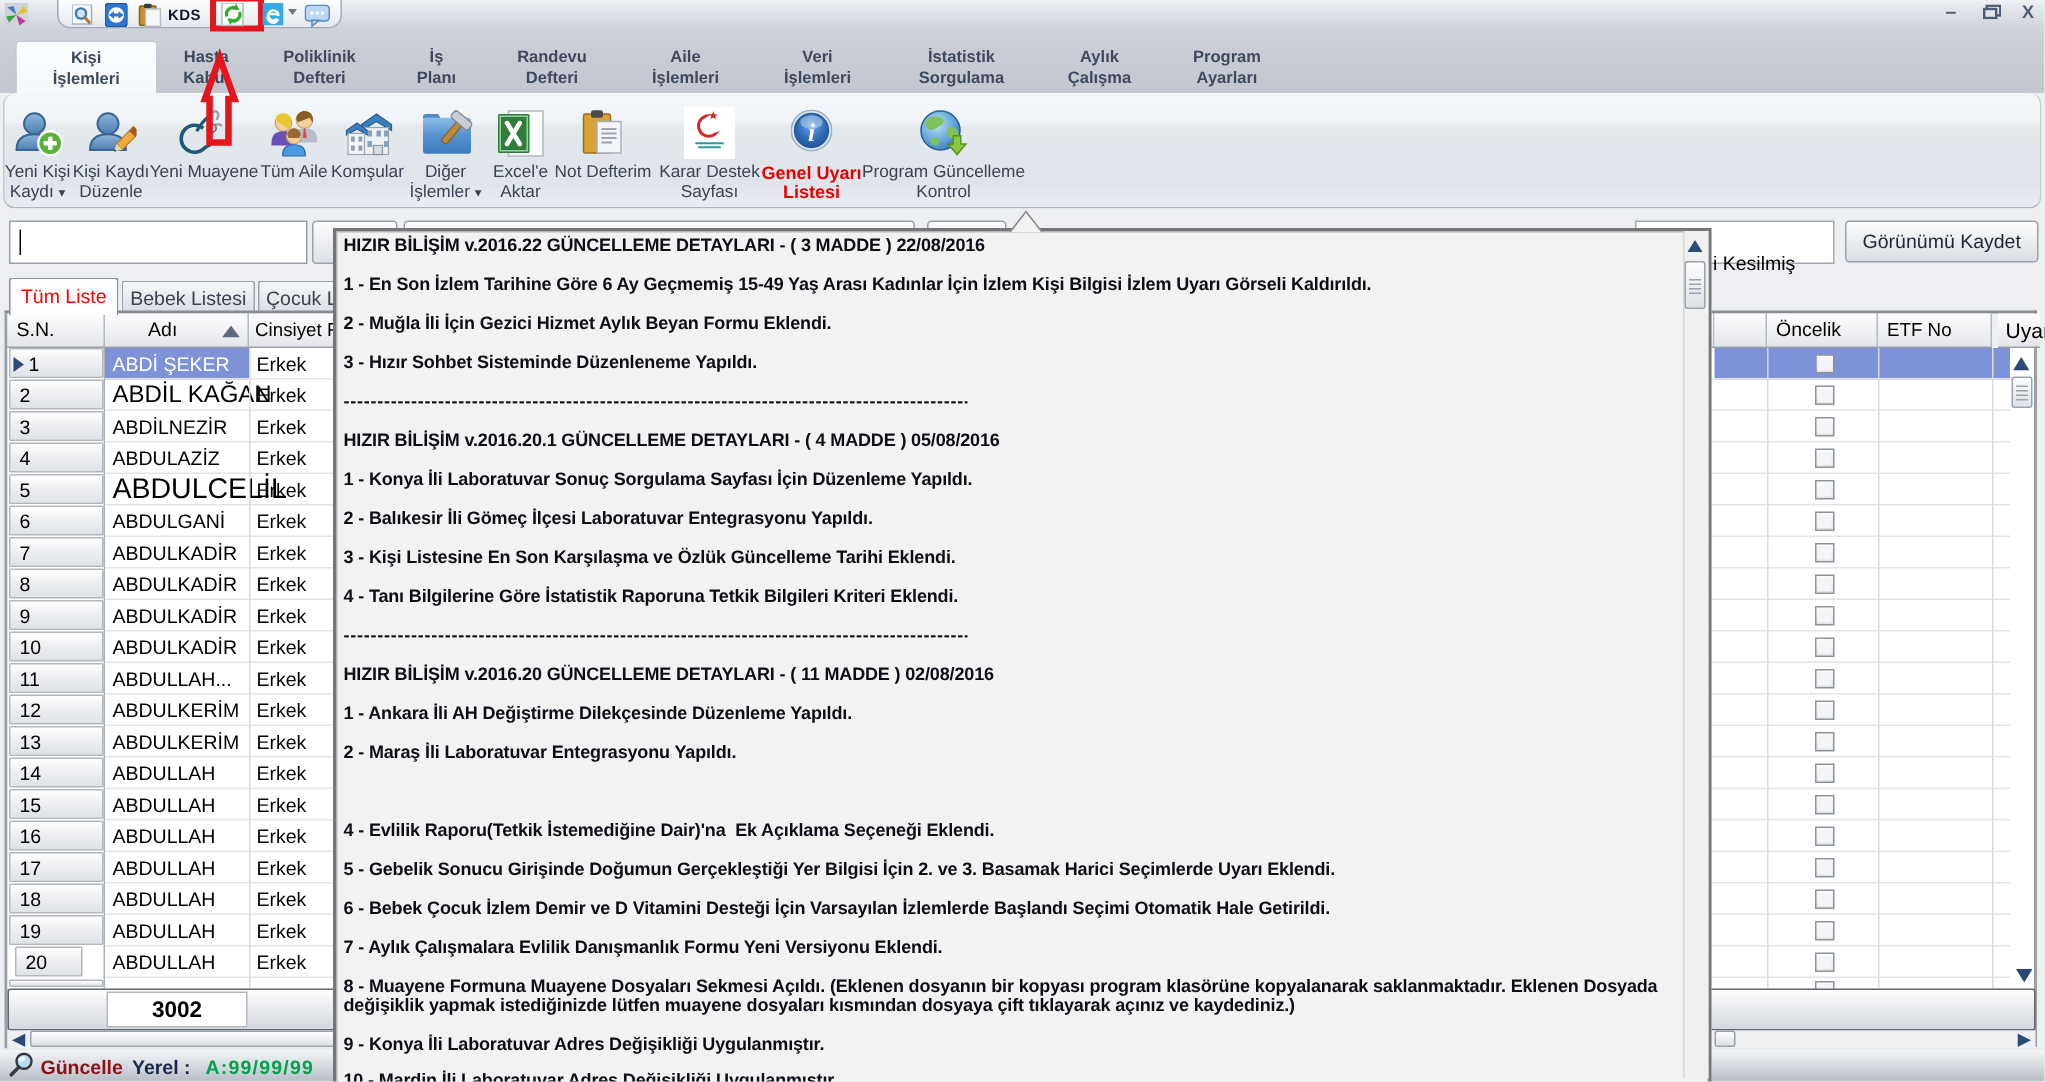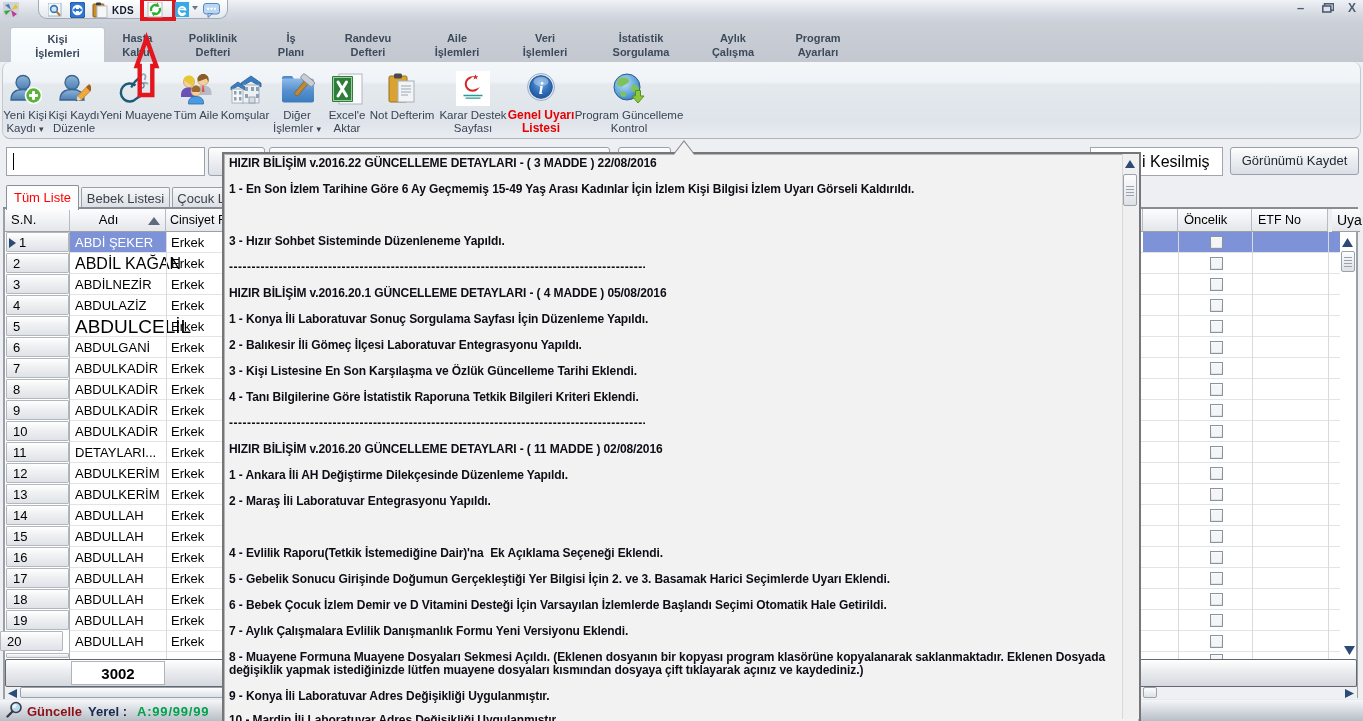--- a/index.html
+++ b/index.html
@@ -278,21 +278,21 @@
 
 <div class="abs" id="content"></div>
 
 <div class="abs" style="left:6px;top:147px;width:199px;height:29px;background:#fff;border:1px solid #9aa1aa"></div>
 <div class="abs" style="left:13px;top:153px;width:1px;height:17px;background:#000"></div>
 <div class="abs" style="left:208px;top:147px;width:57px;height:29px;background:linear-gradient(#fdfdfe,#dce0e6);border:1px solid #9aa1aa;border-radius:3px"></div>
 <div class="abs" style="left:269px;top:147px;width:341px;height:29px;background:linear-gradient(#fdfdfe,#dce0e6);border:1px solid #9aa1aa;border-radius:3px"></div>
 <div class="abs" style="left:618px;top:147px;width:53px;height:29px;background:linear-gradient(#fdfdfe,#dce0e6);border:1px solid #9aa1aa;border-radius:3px"></div>
 
 <div class="abs" style="left:1090px;top:147px;width:133px;height:29px;background:#fff;border:1px solid #a0a6ad"></div>
-<div class="abs" style="left:1142px;top:153px;font-size:16px;color:#000">i Kesilmiş</div>
+<div class="abs" style="left:1142px;top:168px;font-size:13px;color:#000">i Kesilmiş</div>
 <div class="abs" style="left:1230px;top:147px;width:129px;height:28px;background:linear-gradient(#fefefe,#eceef1 45%,#dbdfe5);border:1px solid #97a0ac;border-radius:3px;font-size:13px;color:#1f2630;text-align:center;line-height:26px">Görünümü Kaydet</div>
 
 <div class="abs ltab" style="left:6px;top:185px;width:73px;height:25px;background:#fdfdfd;border:1px solid #8a9099;border-bottom:none;border-radius:2px 2px 0 0;color:#ff0000;line-height:24px;z-index:3">Tüm Liste</div>
 <div class="abs ltab" style="left:81px;top:187px;width:89px;height:23px;background:linear-gradient(#f7f8f9,#e7e9ec 50%,#d8dbe0);border:1px solid #9aa0a8;border-bottom:none;border-radius:2px 2px 0 0;color:#39424f;line-height:22px">Bebek Listesi</div>
 <div class="abs ltab" style="left:172px;top:187px;width:88px;height:23px;background:linear-gradient(#f7f8f9,#e7e9ec 50%,#d8dbe0);border:1px solid #9aa0a8;border-bottom:none;border-radius:2px 2px 0 0;color:#39424f;line-height:22px">Çocuk Listesi</div>
 
 <div class="abs" style="left:3px;top:209px;width:2px;height:490px;background:#9aa0a8"></div>
 <div class="abs" style="left:1356px;top:207px;width:2px;height:491px;background:#9aa0a8"></div>
 <div class="abs" style="left:3px;top:207px;width:1355px;height:2px;background:#878d96"></div>
 
@@ -354,21 +354,21 @@
 <div class="abs" style="left:75px;top:400px;font-size:13px;color:#000;line-height:21px">ABDULKADİR</div>
 <div class="abs" style="left:171px;top:400px;font-size:13px;color:#000;line-height:21px">Erkek</div>
 <div class="abs" style="left:70px;top:420px;width:1270px;height:1px;background:#e2e4e8"></div>
 <div class="cbx" style="left:1210px;top:404px"></div>
 <div class="sncell" style="left:6px;top:421px;width:63px;height:20px">10</div>
 <div class="abs" style="left:75px;top:421px;font-size:13px;color:#000;line-height:21px">ABDULKADİR</div>
 <div class="abs" style="left:171px;top:421px;font-size:13px;color:#000;line-height:21px">Erkek</div>
 <div class="abs" style="left:70px;top:441px;width:1270px;height:1px;background:#e2e4e8"></div>
 <div class="cbx" style="left:1210px;top:425px"></div>
 <div class="sncell" style="left:6px;top:442px;width:63px;height:20px">11</div>
-<div class="abs" style="left:75px;top:442px;font-size:13px;color:#000;line-height:21px">DETAYLARI...</div>
+<div class="abs" style="left:75px;top:442px;font-size:13px;color:#000;line-height:21px">ABDULLAH...</div>
 <div class="abs" style="left:171px;top:442px;font-size:13px;color:#000;line-height:21px">Erkek</div>
 <div class="abs" style="left:70px;top:462px;width:1270px;height:1px;background:#e2e4e8"></div>
 <div class="cbx" style="left:1210px;top:446px"></div>
 <div class="sncell" style="left:6px;top:463px;width:63px;height:20px">12</div>
 <div class="abs" style="left:75px;top:463px;font-size:13px;color:#000;line-height:21px">ABDULKERİM</div>
 <div class="abs" style="left:171px;top:463px;font-size:13px;color:#000;line-height:21px">Erkek</div>
 <div class="abs" style="left:70px;top:483px;width:1270px;height:1px;background:#e2e4e8"></div>
 <div class="cbx" style="left:1210px;top:467px"></div>
 <div class="sncell" style="left:6px;top:484px;width:63px;height:20px">13</div>
 <div class="abs" style="left:75px;top:484px;font-size:13px;color:#000;line-height:21px">ABDULKERİM</div>
@@ -398,21 +398,21 @@
 <div class="sncell" style="left:6px;top:589px;width:63px;height:20px">18</div>
 <div class="abs" style="left:75px;top:589px;font-size:13px;color:#000;line-height:21px">ABDULLAH</div>
 <div class="abs" style="left:171px;top:589px;font-size:13px;color:#000;line-height:21px">Erkek</div>
 <div class="abs" style="left:70px;top:609px;width:1270px;height:1px;background:#e2e4e8"></div>
 <div class="cbx" style="left:1210px;top:593px"></div>
 <div class="sncell" style="left:6px;top:610px;width:63px;height:20px">19</div>
 <div class="abs" style="left:75px;top:610px;font-size:13px;color:#000;line-height:21px">ABDULLAH</div>
 <div class="abs" style="left:171px;top:610px;font-size:13px;color:#000;line-height:21px">Erkek</div>
 <div class="abs" style="left:70px;top:630px;width:1270px;height:1px;background:#e2e4e8"></div>
 <div class="cbx" style="left:1210px;top:614px"></div>
-<div class="sncell" style="left:0;top:631px;width:63px;height:20px">20</div>
+<div class="sncell" style="left:10px;top:631px;width:45px;height:20px">20</div>
 <div class="abs" style="left:75px;top:631px;font-size:13px;color:#000;line-height:21px">ABDULLAH</div>
 <div class="abs" style="left:171px;top:631px;font-size:13px;color:#000;line-height:21px">Erkek</div>
 <div class="abs" style="left:70px;top:651px;width:1270px;height:1px;background:#e2e4e8"></div>
 <div class="cbx" style="left:1210px;top:635px"></div>
 <div class="abs" style="left:69px;top:232px;width:1px;height:427px;background:#aab0b8"></div>
 <div class="abs" style="left:166px;top:232px;width:1px;height:427px;background:#d8dade"></div>
 <div class="abs" style="left:1178px;top:232px;width:1px;height:427px;background:#d8dade"></div>
 <div class="abs" style="left:1252px;top:232px;width:1px;height:427px;background:#d8dade"></div>
 <div class="abs" style="left:1328px;top:232px;width:1px;height:427px;background:#d8dade"></div>
 
@@ -451,20 +451,21 @@
  <path d="M6.5 10.5 L1.5 15.5" stroke="#3a3a44" stroke-width="2.4" stroke-linecap="round"></path>
  <ellipse cx="8.6" cy="5" rx="2.4" ry="1.6" fill="#e8f4fb" transform="rotate(-30 8.6 5)"></ellipse>
 </svg>
 <div class="abs" style="left:27px;top:704px;font-size:13px;font-weight:bold;color:#8d1016">Güncelle</div>
 <div class="abs" style="left:88px;top:704px;font-size:13px;font-weight:bold;color:#17284d">Yerel&nbsp;:</div>
 <div class="abs" style="left:137px;top:704px;font-size:13px;font-weight:bold;color:#00a24c;letter-spacing:0.8px">A:99/99/99</div>
 
 <div class="abs" id="popup">
 <div class="pline" style="top:2px">HIZIR BİLİŞİM v.2016.22 GÜNCELLEME DETAYLARI - ( 3 MADDE ) 22/08/2016</div>
 <div class="pline" style="top:28px">1 - En Son İzlem Tarihine Göre 6 Ay Geçmemiş 15-49 Yaş Arası Kadınlar İçin İzlem Kişi Bilgisi İzlem Uyarı Görseli Kaldırıldı.</div>
+<div class="pline" style="top:54px">2 - Muğla İli İçin Gezici Hizmet Aylık Beyan Formu Eklendi.</div>
 <div class="pline" style="top:80px">3 - Hızır Sohbet Sisteminde Düzenleneme Yapıldı.</div>
 <div class="pline dash" style="top:106px"></div>
 <div class="pline" style="top:132px">HIZIR BİLİŞİM v.2016.20.1 GÜNCELLEME DETAYLARI - ( 4 MADDE ) 05/08/2016</div>
 <div class="pline" style="top:158px">1 - Konya İli Laboratuvar Sonuç Sorgulama Sayfası İçin Düzenleme Yapıldı.</div>
 <div class="pline" style="top:184px">2 - Balıkesir İli Gömeç İlçesi Laboratuvar Entegrasyonu Yapıldı.</div>
 <div class="pline" style="top:210px">3 - Kişi Listesine En Son Karşılaşma ve Özlük Güncelleme Tarihi Eklendi.</div>
 <div class="pline" style="top:236px">4 - Tanı Bilgilerine Göre İstatistik Raporuna Tetkik Bilgileri Kriteri Eklendi.</div>
 <div class="pline dash" style="top:262px"></div>
 <div class="pline" style="top:288px">HIZIR BİLİŞİM v.2016.20 GÜNCELLEME DETAYLARI - ( 11 MADDE ) 02/08/2016</div>
 <div class="pline" style="top:314px">1 - Ankara İli AH Değiştirme Dilekçesinde Düzenleme Yapıldı.</div>

